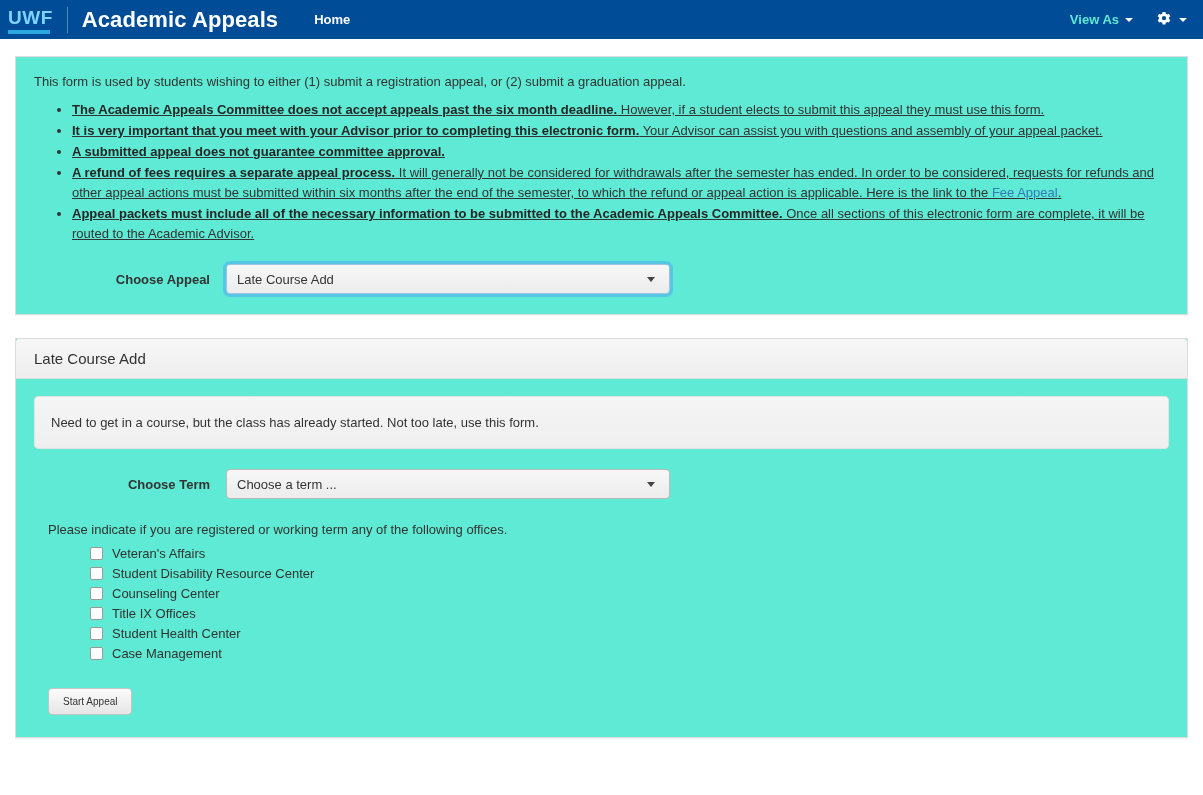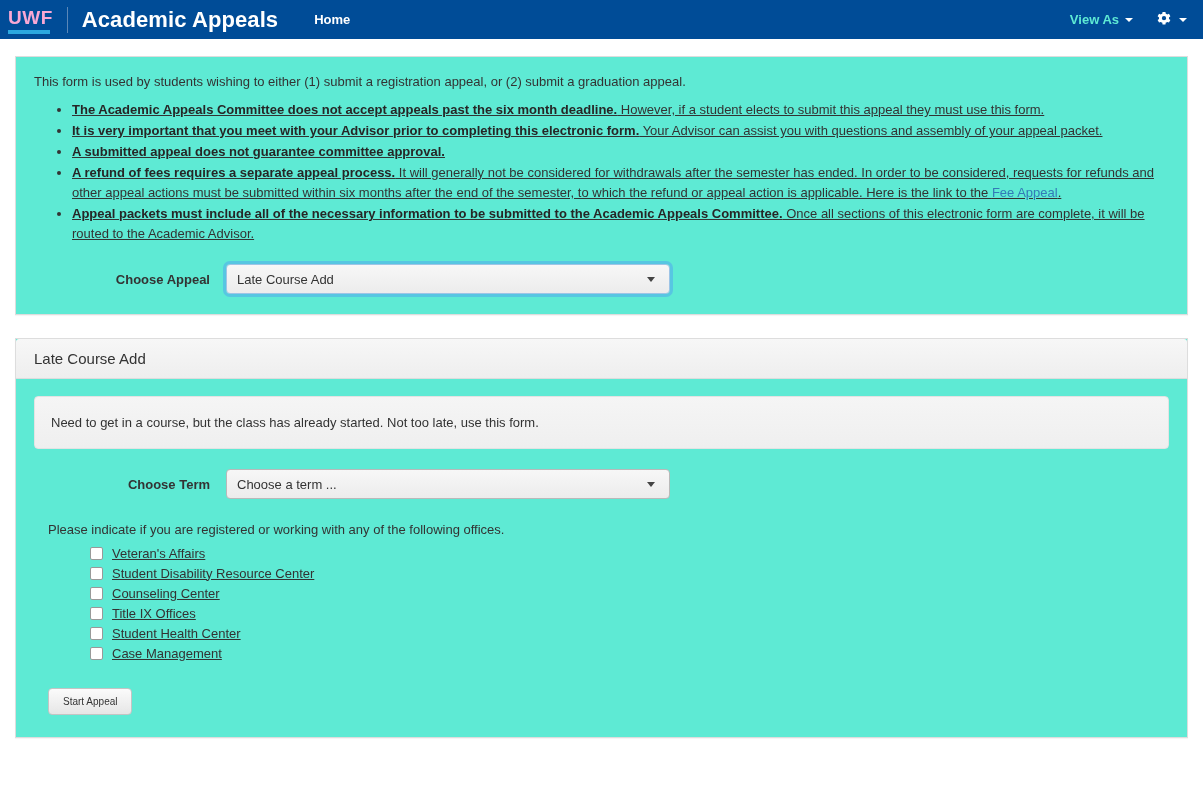--- a/index.html
+++ b/index.html
@@ -32,21 +32,21 @@
   }
   .logo-block {
     display: flex;
     flex-direction: column;
     justify-content: center;
     padding: 0 14px 0 8px;
     height: 100%;
     box-sizing: border-box;
   }
   .logo-text {
-    color: #f9a8d4;
+    color: #7dd3fc;
     font-family: "Liberation Sans", sans-serif;
     font-weight: bold;
     font-size: 19px;
     letter-spacing: 0.5px;
     line-height: 19px;
     margin-top: 2px;
   }
   .logo-bar {
     width: 42px;
     height: 4px;
@@ -214,21 +214,20 @@
     margin: 0 0 0 56px;
     padding: 0;
     list-style: none;
   }
   .check-item {
     display: flex;
     align-items: center;
     height: 20px;
     font-size: 13px;
     color: #333333;
-    text-decoration: underline;
   }
   .checkbox {
     width: 11px;
     height: 11px;
     border: 1px solid #999999;
     border-radius: 2px;
     background: #ffffff;
     margin-right: 9px;
     flex: none;
     cursor: pointer;
@@ -315,21 +314,21 @@
       <div class="alert-box">Need to get in a course, but the class has already started. Not too late, use this form.</div>
 
       <div class="form-row">
         <div class="form-label">Choose Term</div>
         <div class="select-box">
           <span>Choose a term ...</span>
           <span class="select-arrow"></span>
         </div>
       </div>
 
-      <div class="helper-text">Please indicate if you are registered or working with any of the following offices.</div>
+      <div class="helper-text">Please indicate if you are registered or working term any of the following offices.</div>
 
       <ul class="check-list">
         <li class="check-item">
           <span class="checkbox"></span>
           <span>Veteran's Affairs</span>
         </li>
         <li class="check-item">
           <span class="checkbox"></span>
           <span>Student Disability Resource Center</span>
         </li>

